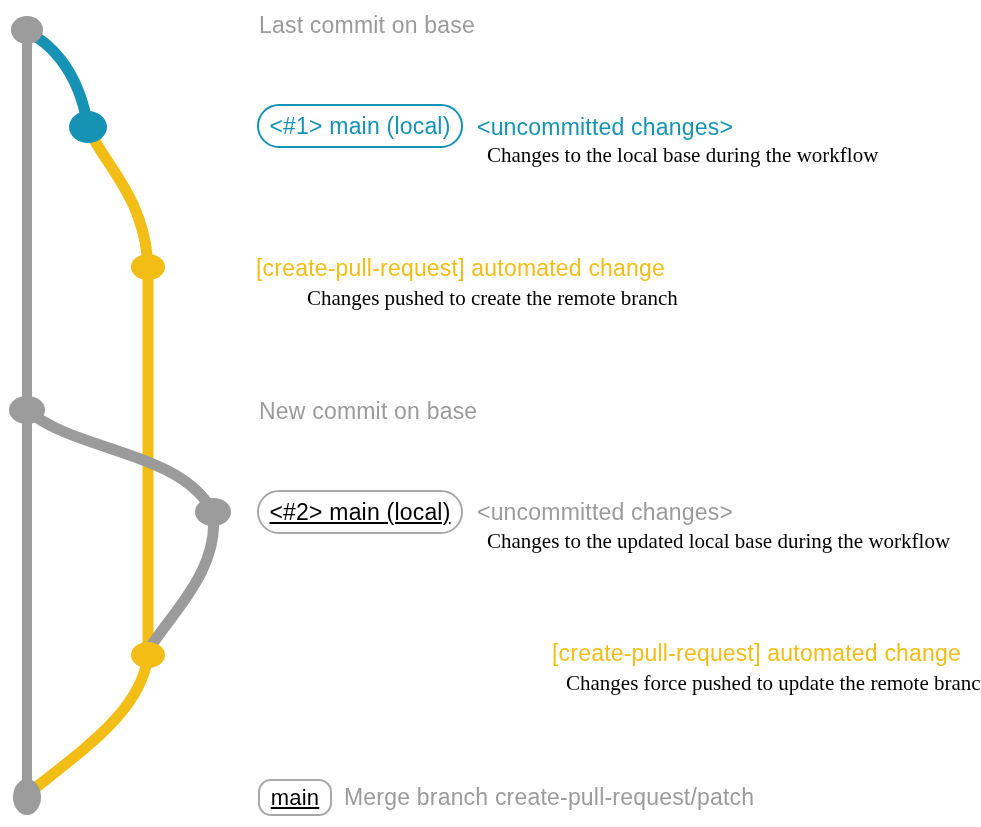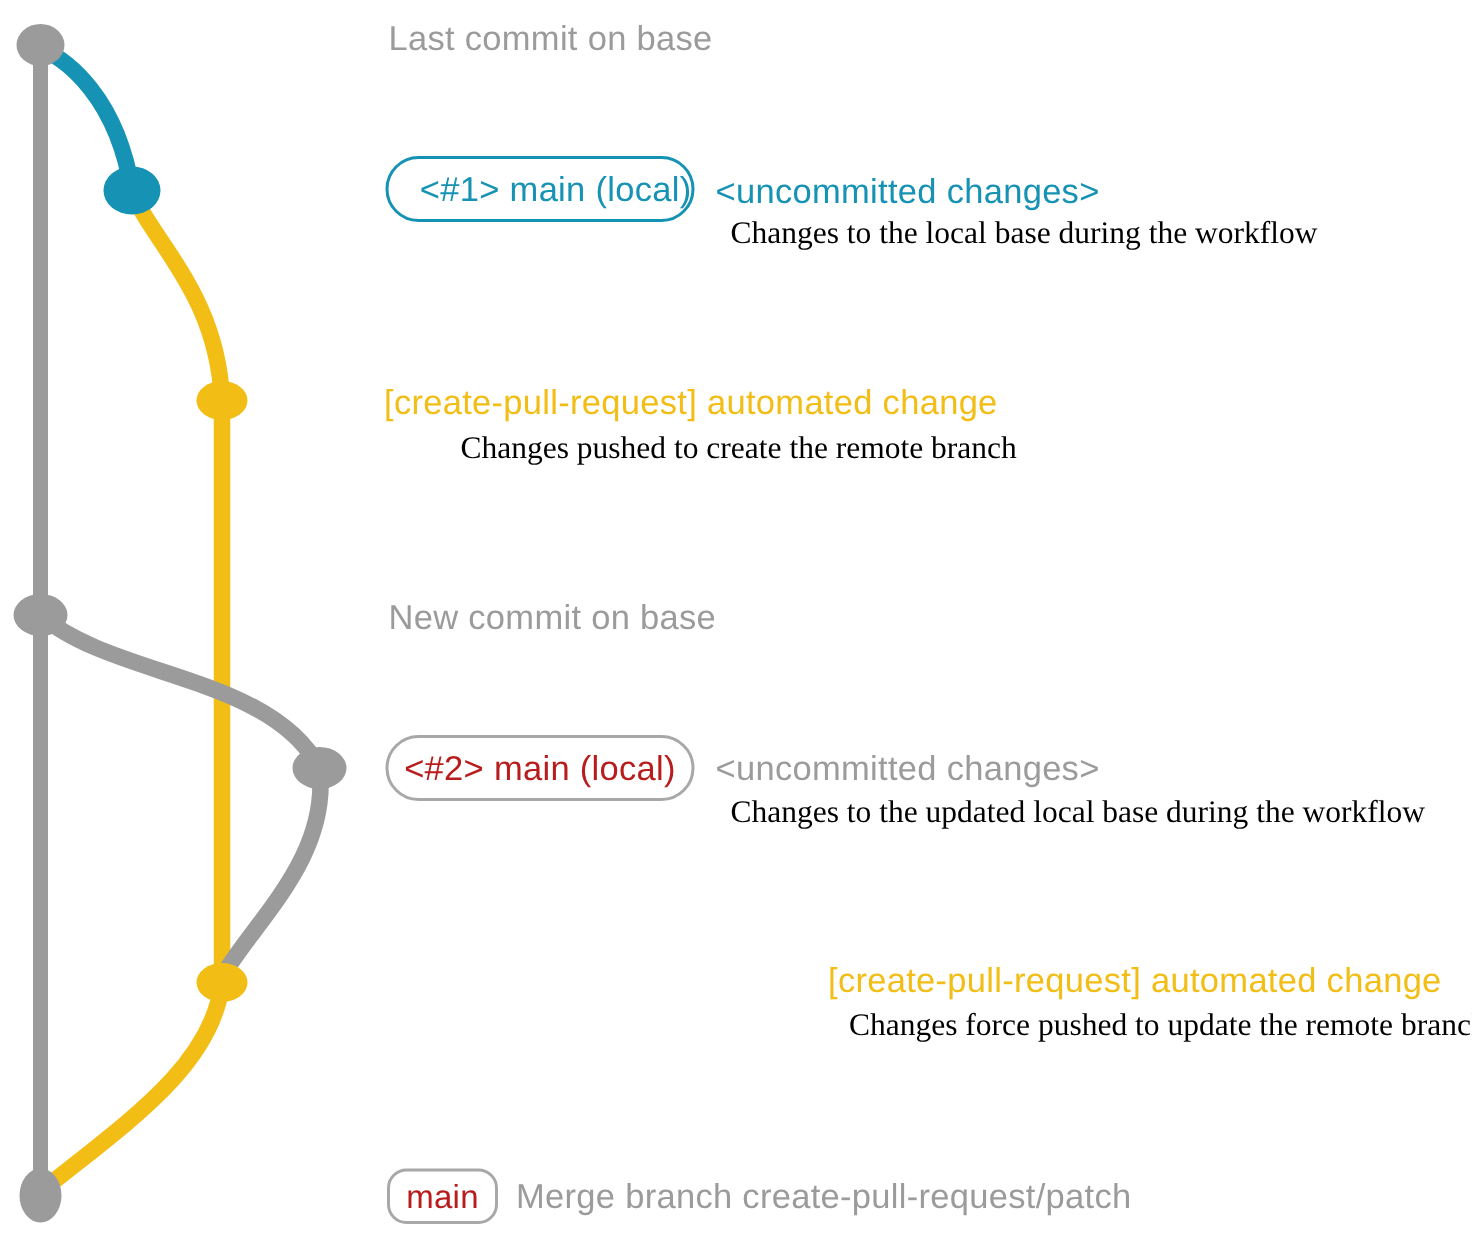--- a/index.html
+++ b/index.html
@@ -46,21 +46,21 @@
     justify-content: center;
     border-radius: 22px;
     border: 2px solid;
     box-sizing: border-box;
     font-family: "Liberation Sans", sans-serif;
     font-size: 23px;
     letter-spacing: 0.2px;
     background: #ffffff;
   }
   .tag-teal   { border-color: #1692b4; color: #1692b4; }
-  .tag-gray   { border-color: #a8a8a8; color: #b91c1c; }
+  .tag-gray   { border-color: #a8a8a8; color: #000000; text-decoration: underline; }
   .tag-yellow { border-color: #f2be16; color: #f2be16; }
 </style>
 </head>
 <body>
 
 <div id="canvas">
 
   <svg id="graph-svg" width="250" height="827" viewBox="0 0 250 827">
 
     <path d="M 27 30 L 27 797" stroke="#9b9b9b" stroke-width="10" fill="none" stroke-linecap="round"></path>
@@ -81,21 +81,21 @@
     <ellipse cx="88" cy="127" rx="19" ry="16" fill="#1692b4"></ellipse>
     <ellipse cx="148" cy="267" rx="17" ry="13" fill="#f2be16"></ellipse>
     <ellipse cx="27" cy="410" rx="18" ry="14" fill="#9b9b9b"></ellipse>
     <ellipse cx="213" cy="512" rx="18" ry="14" fill="#9b9b9b"></ellipse>
     <ellipse cx="148" cy="655" rx="17" ry="13" fill="#f2be16"></ellipse>
     <ellipse cx="27" cy="797" rx="14" ry="18" fill="#9b9b9b"></ellipse>
   </svg>
 
   <div class="abs gray-label" style="left:259px; top:12px;">Last commit on base</div>
 
-  <div class="tag-box tag-teal" style="left:257px; top:104px; width:206px; height:44px;justify-content:flex-end;">
+  <div class="tag-box tag-teal" style="left:257px; top:104px; width:206px; height:44px;">
     <span>&lt;#1&gt; main (local)</span>
   </div>
   <div class="abs annotation teal-text" style="left:477px; top:114px;">&lt;uncommitted changes&gt;</div>
   <div class="abs caption" style="left:487px; top:143px;">Changes to the local base during the workflow</div>
 
   <div class="abs annotation yellow-text" style="left:256px; top:255px;">[create-pull-request] automated change</div>
   <div class="abs caption" style="left:269px; top:286px;margin-left:38px;">Changes pushed to create the remote branch</div>
 
   <div class="abs gray-label" style="left:259px; top:398px;">New commit on base</div>
 

